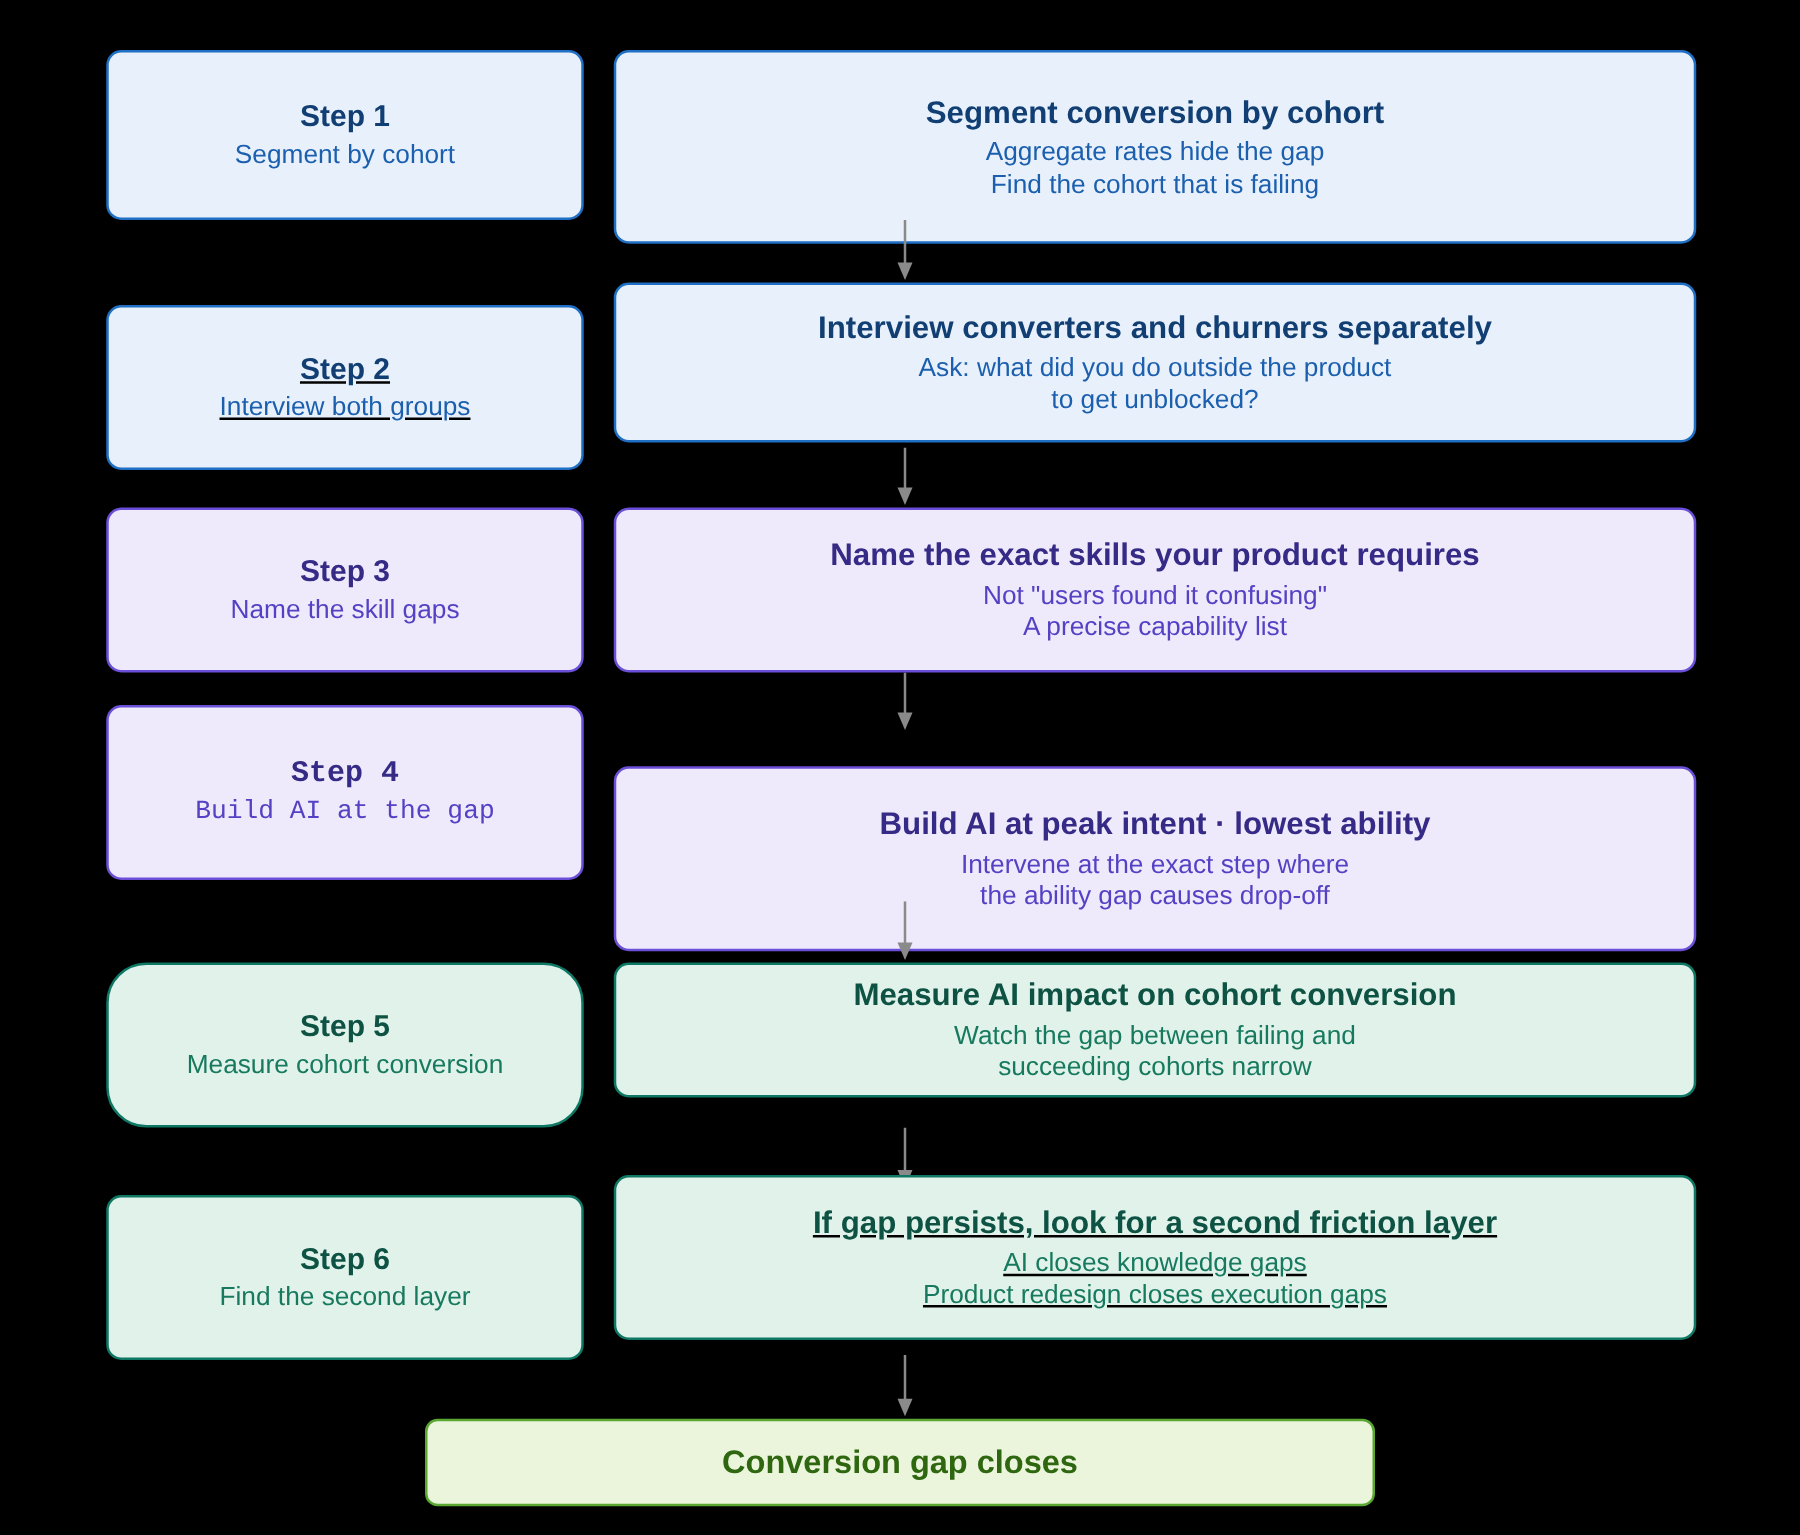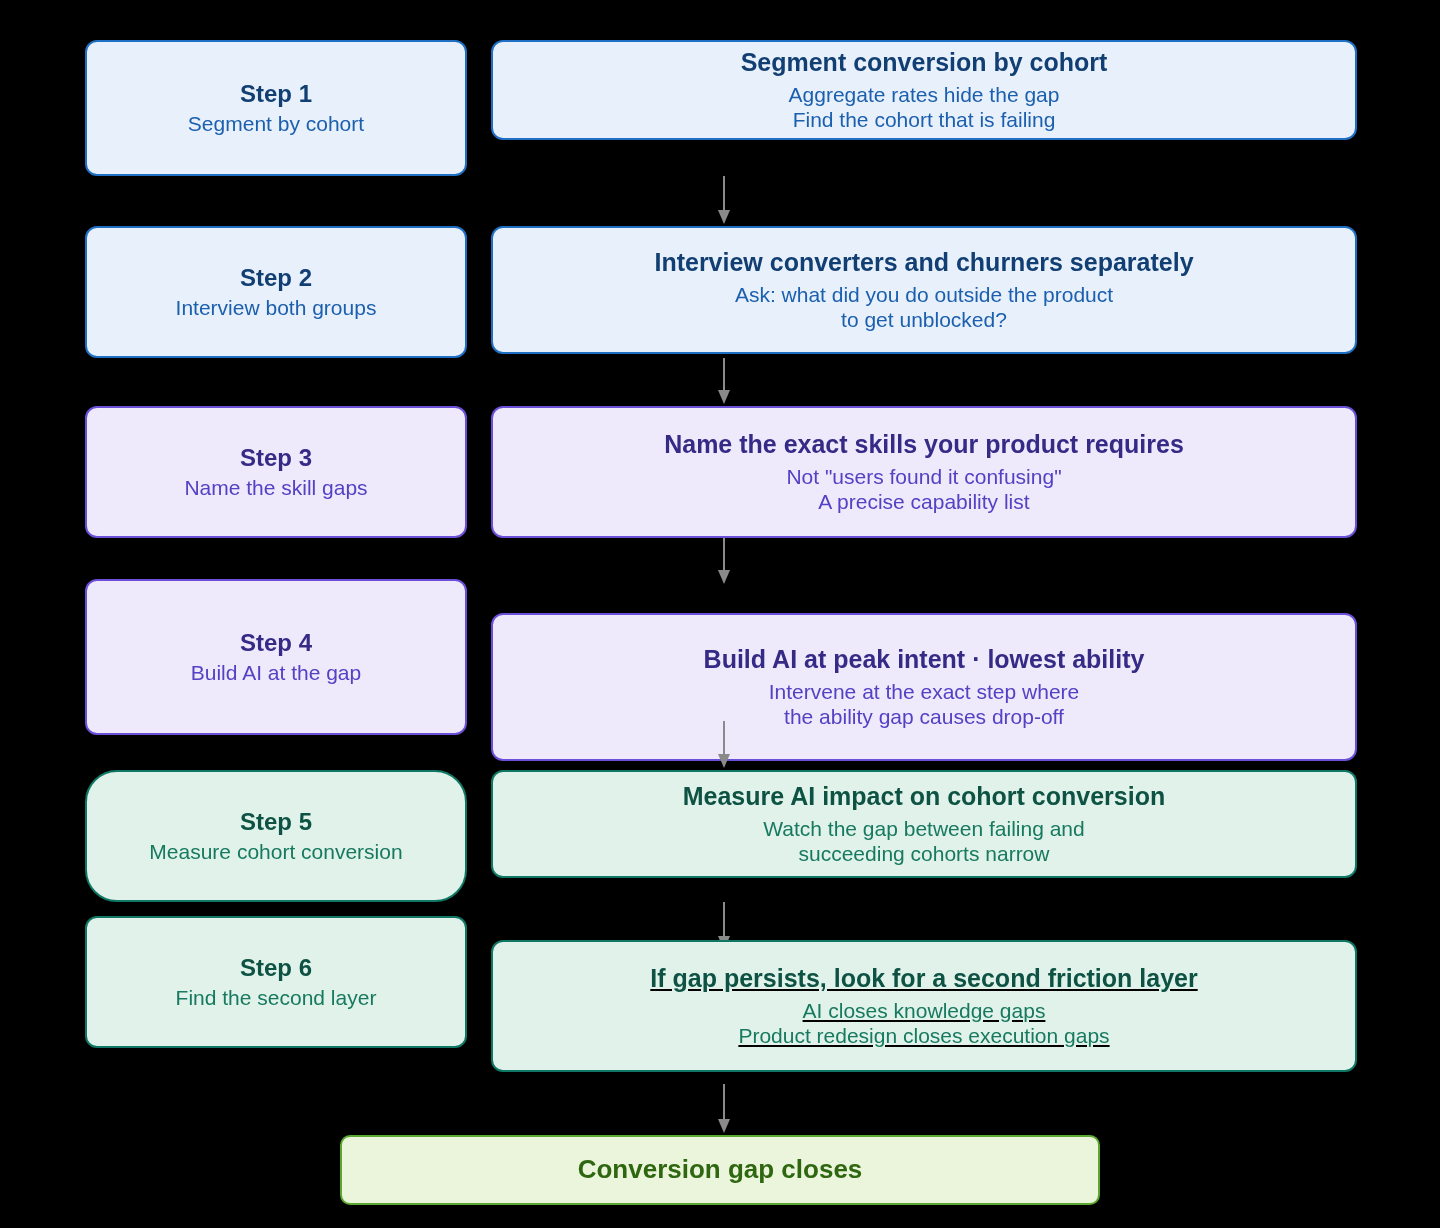--- a/index.html
+++ b/index.html
@@ -109,33 +109,33 @@
 </style>
 </head>
 <body>
 
 <div class="canvas">
 
   <div class="node left-node theme-blue" style="top:40px;height:136px;">
     <div class="title">Step 1</div>
     <div class="sub">Segment by cohort</div>
   </div>
-  <div class="node right-node theme-blue" style="top:40px;height:100px;">
+  <div class="node right-node theme-blue" style="top:40px;height:155px;">
     <div class="title">Segment conversion by cohort</div>
     <div class="sub">
       <span class="sub-line">Aggregate rates hide the gap</span>
       <span class="sub-line">Find the cohort that is failing</span>
     </div>
   </div>
   <svg class="connector" style="top:176px;height:50px;" width="16" height="50" viewBox="0 0 16 50">
     <line x1="8" y1="0" x2="8" y2="38" stroke="#8a8a8a" stroke-width="2"></line>
     <polygon points="8,48 2,34 14,34" fill="#8a8a8a"></polygon>
   </svg>
 
-  <div class="node left-node theme-blue" style="top:226px;height:132px;">
+  <div class="node left-node theme-blue" style="top:244px;height:132px;text-decoration:underline;">
     <div class="title">Step 2</div>
     <div class="sub">Interview both groups</div>
   </div>
   <div class="node right-node theme-blue" style="top:226px;height:128px;">
     <div class="title">Interview converters and churners separately</div>
     <div class="sub">
       <span class="sub-line">Ask: what did you do outside the product</span>
       <span class="sub-line">to get unblocked?</span>
     </div>
   </div>
@@ -153,21 +153,21 @@
     <div class="sub">
       <span class="sub-line">Not "users found it confusing"</span>
       <span class="sub-line">A precise capability list</span>
     </div>
   </div>
   <svg class="connector" style="top:538px;height:48px;" width="16" height="48" viewBox="0 0 16 48">
     <line x1="8" y1="0" x2="8" y2="36" stroke="#8a8a8a" stroke-width="2"></line>
     <polygon points="8,46 2,32 14,32" fill="#8a8a8a"></polygon>
   </svg>
 
-  <div class="node left-node theme-purple" style="top:579px;height:156px;">
+  <div class="node left-node theme-purple" style="top:564px;height:140px;font-family:Liberation Mono, monospace;">
     <div class="title">Step 4</div>
     <div class="sub">Build AI at the gap</div>
   </div>
   <div class="node right-node theme-purple" style="top:613px;height:148px;">
     <div class="title">Build AI at peak intent · lowest ability</div>
     <div class="sub">
       <span class="sub-line">Intervene at the exact step where</span>
       <span class="sub-line">the ability gap causes drop-off</span>
     </div>
   </div>
@@ -185,21 +185,21 @@
     <div class="sub">
       <span class="sub-line">Watch the gap between failing and</span>
       <span class="sub-line">succeeding cohorts narrow</span>
     </div>
   </div>
   <svg class="connector" style="top:902px;height:50px;" width="16" height="50" viewBox="0 0 16 50">
     <line x1="8" y1="0" x2="8" y2="38" stroke="#8a8a8a" stroke-width="2"></line>
     <polygon points="8,48 2,34 14,34" fill="#8a8a8a"></polygon>
   </svg>
 
-  <div class="node left-node theme-green" style="top:916px;height:132px;">
+  <div class="node left-node theme-green" style="top:956px;height:132px;">
     <div class="title">Step 6</div>
     <div class="sub">Find the second layer</div>
   </div>
   <div class="node right-node theme-green" style="top:940px;height:132px;text-decoration:underline;">
     <div class="title">If gap persists, look for a second friction layer</div>
     <div class="sub">
       <span class="sub-line">AI closes knowledge gaps</span>
       <span class="sub-line">Product redesign closes execution gaps</span>
     </div>
   </div>

